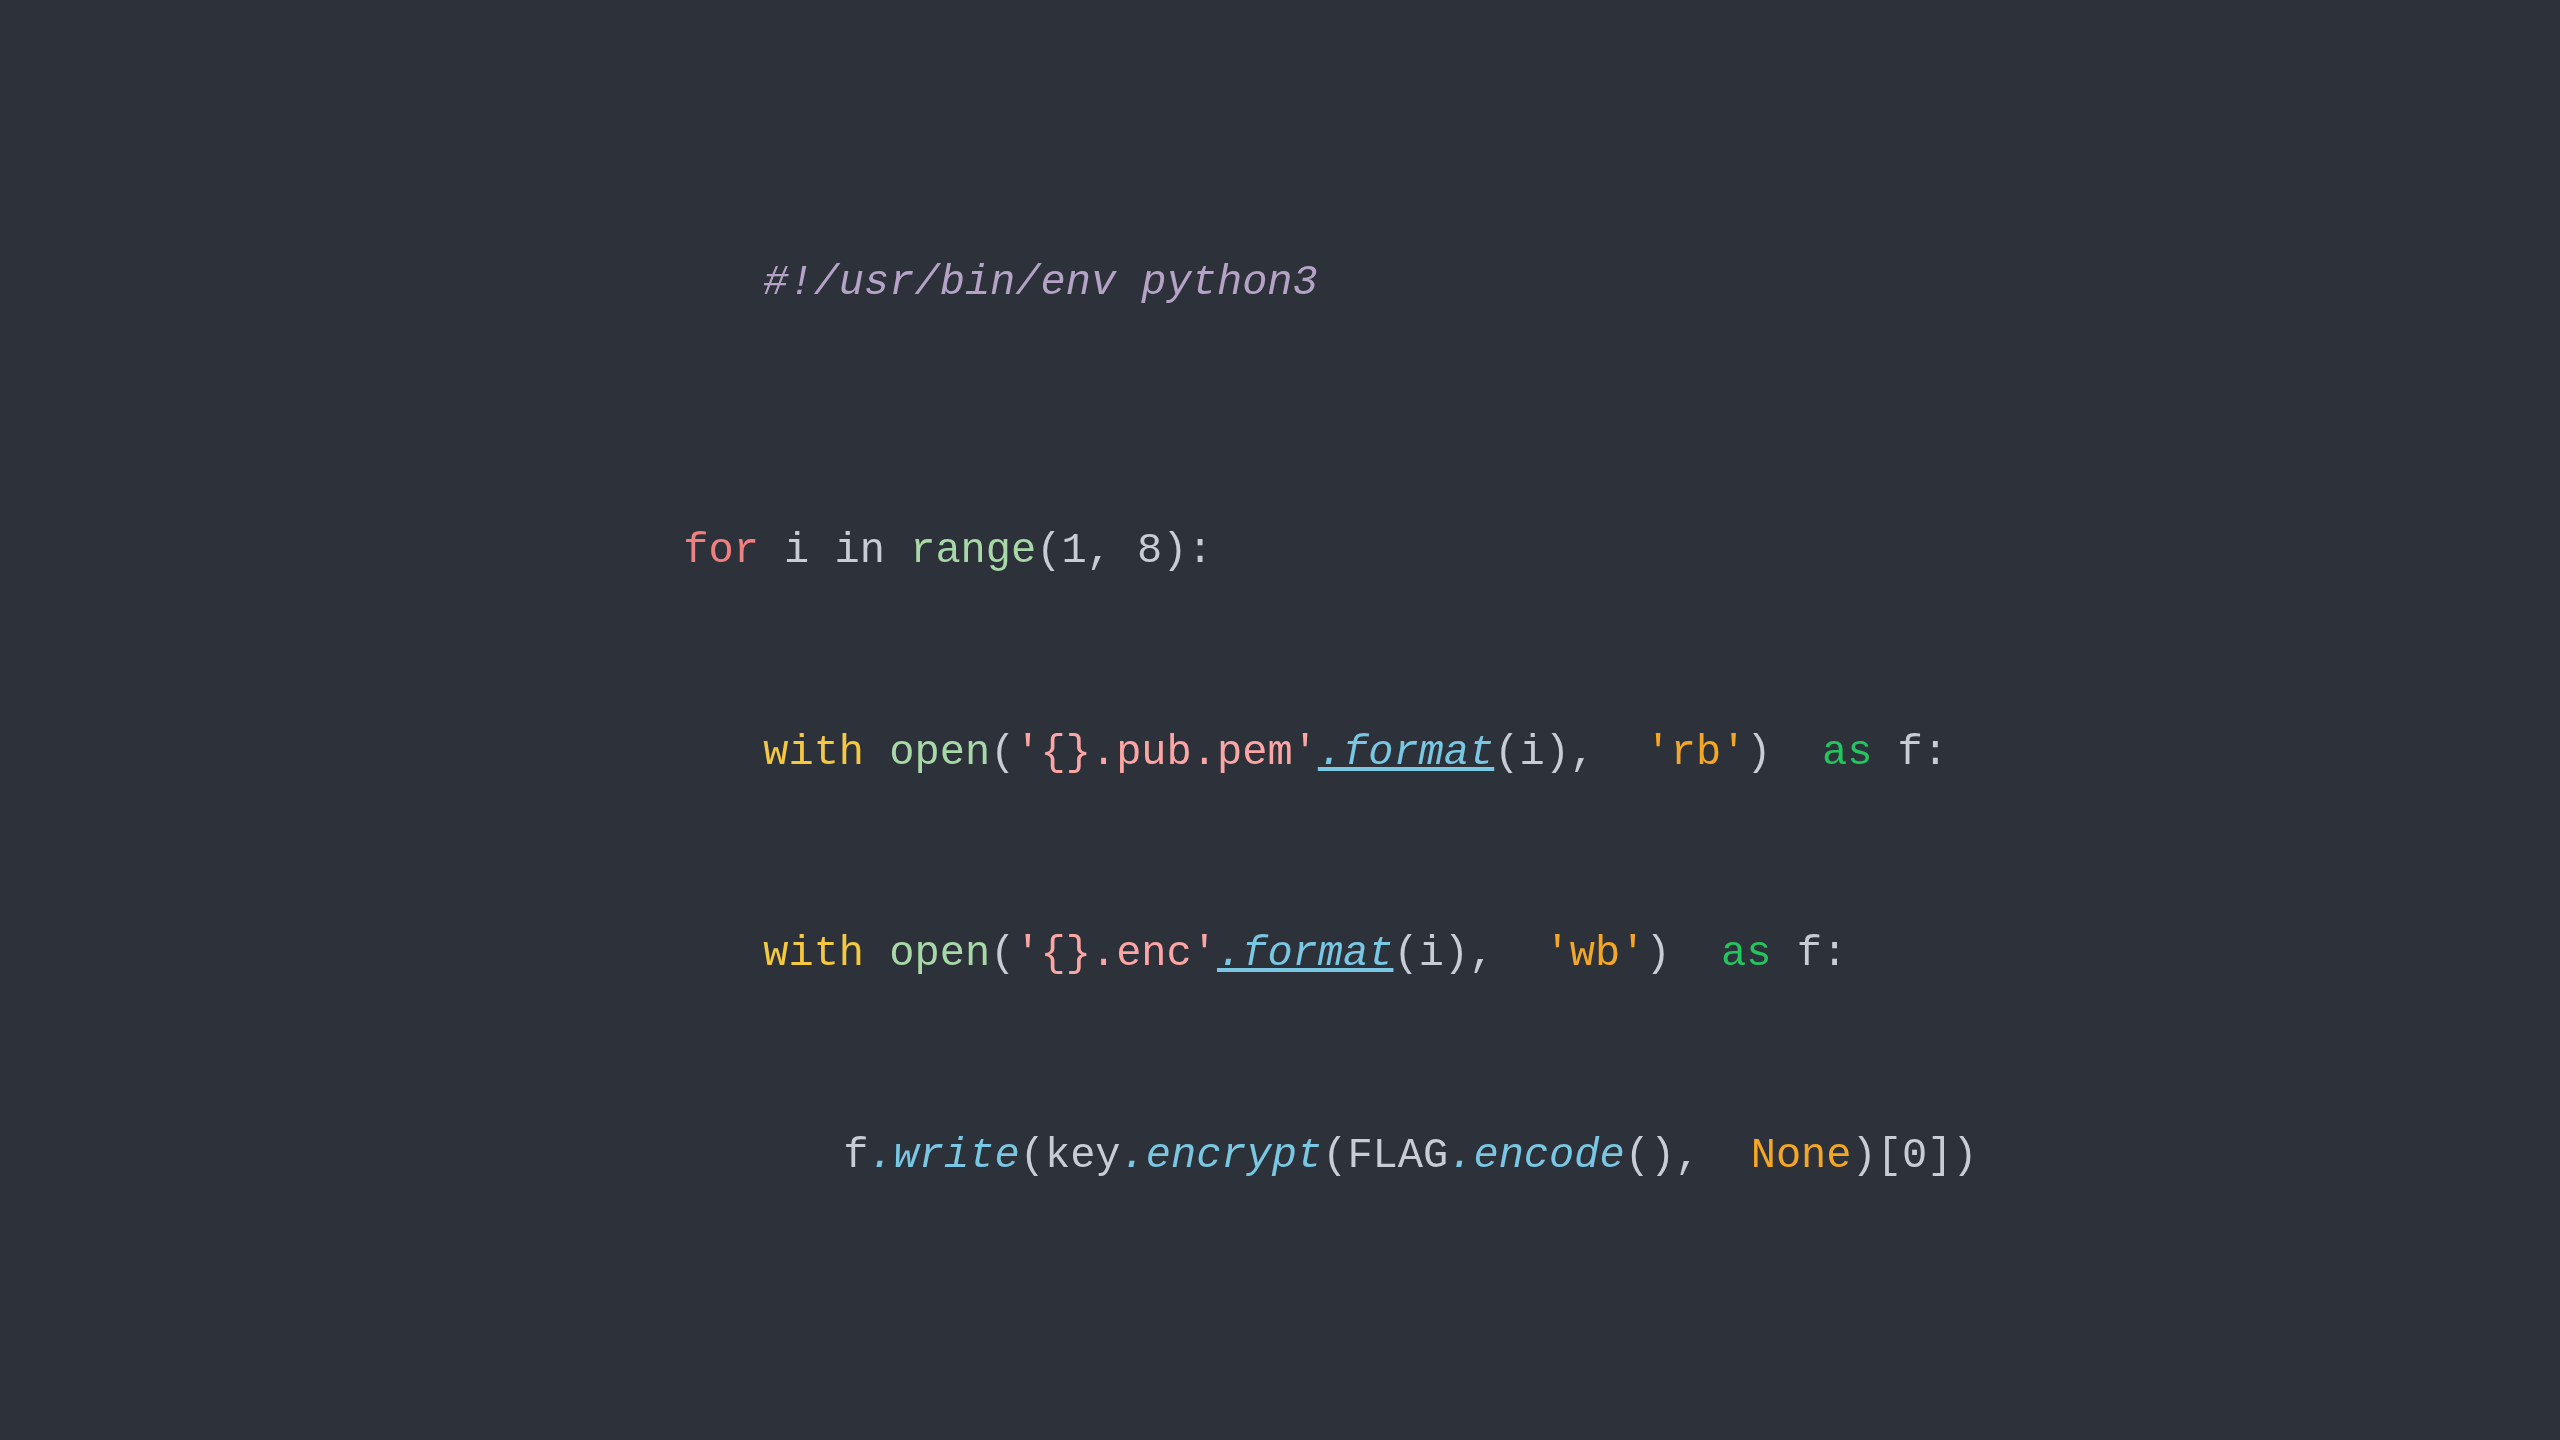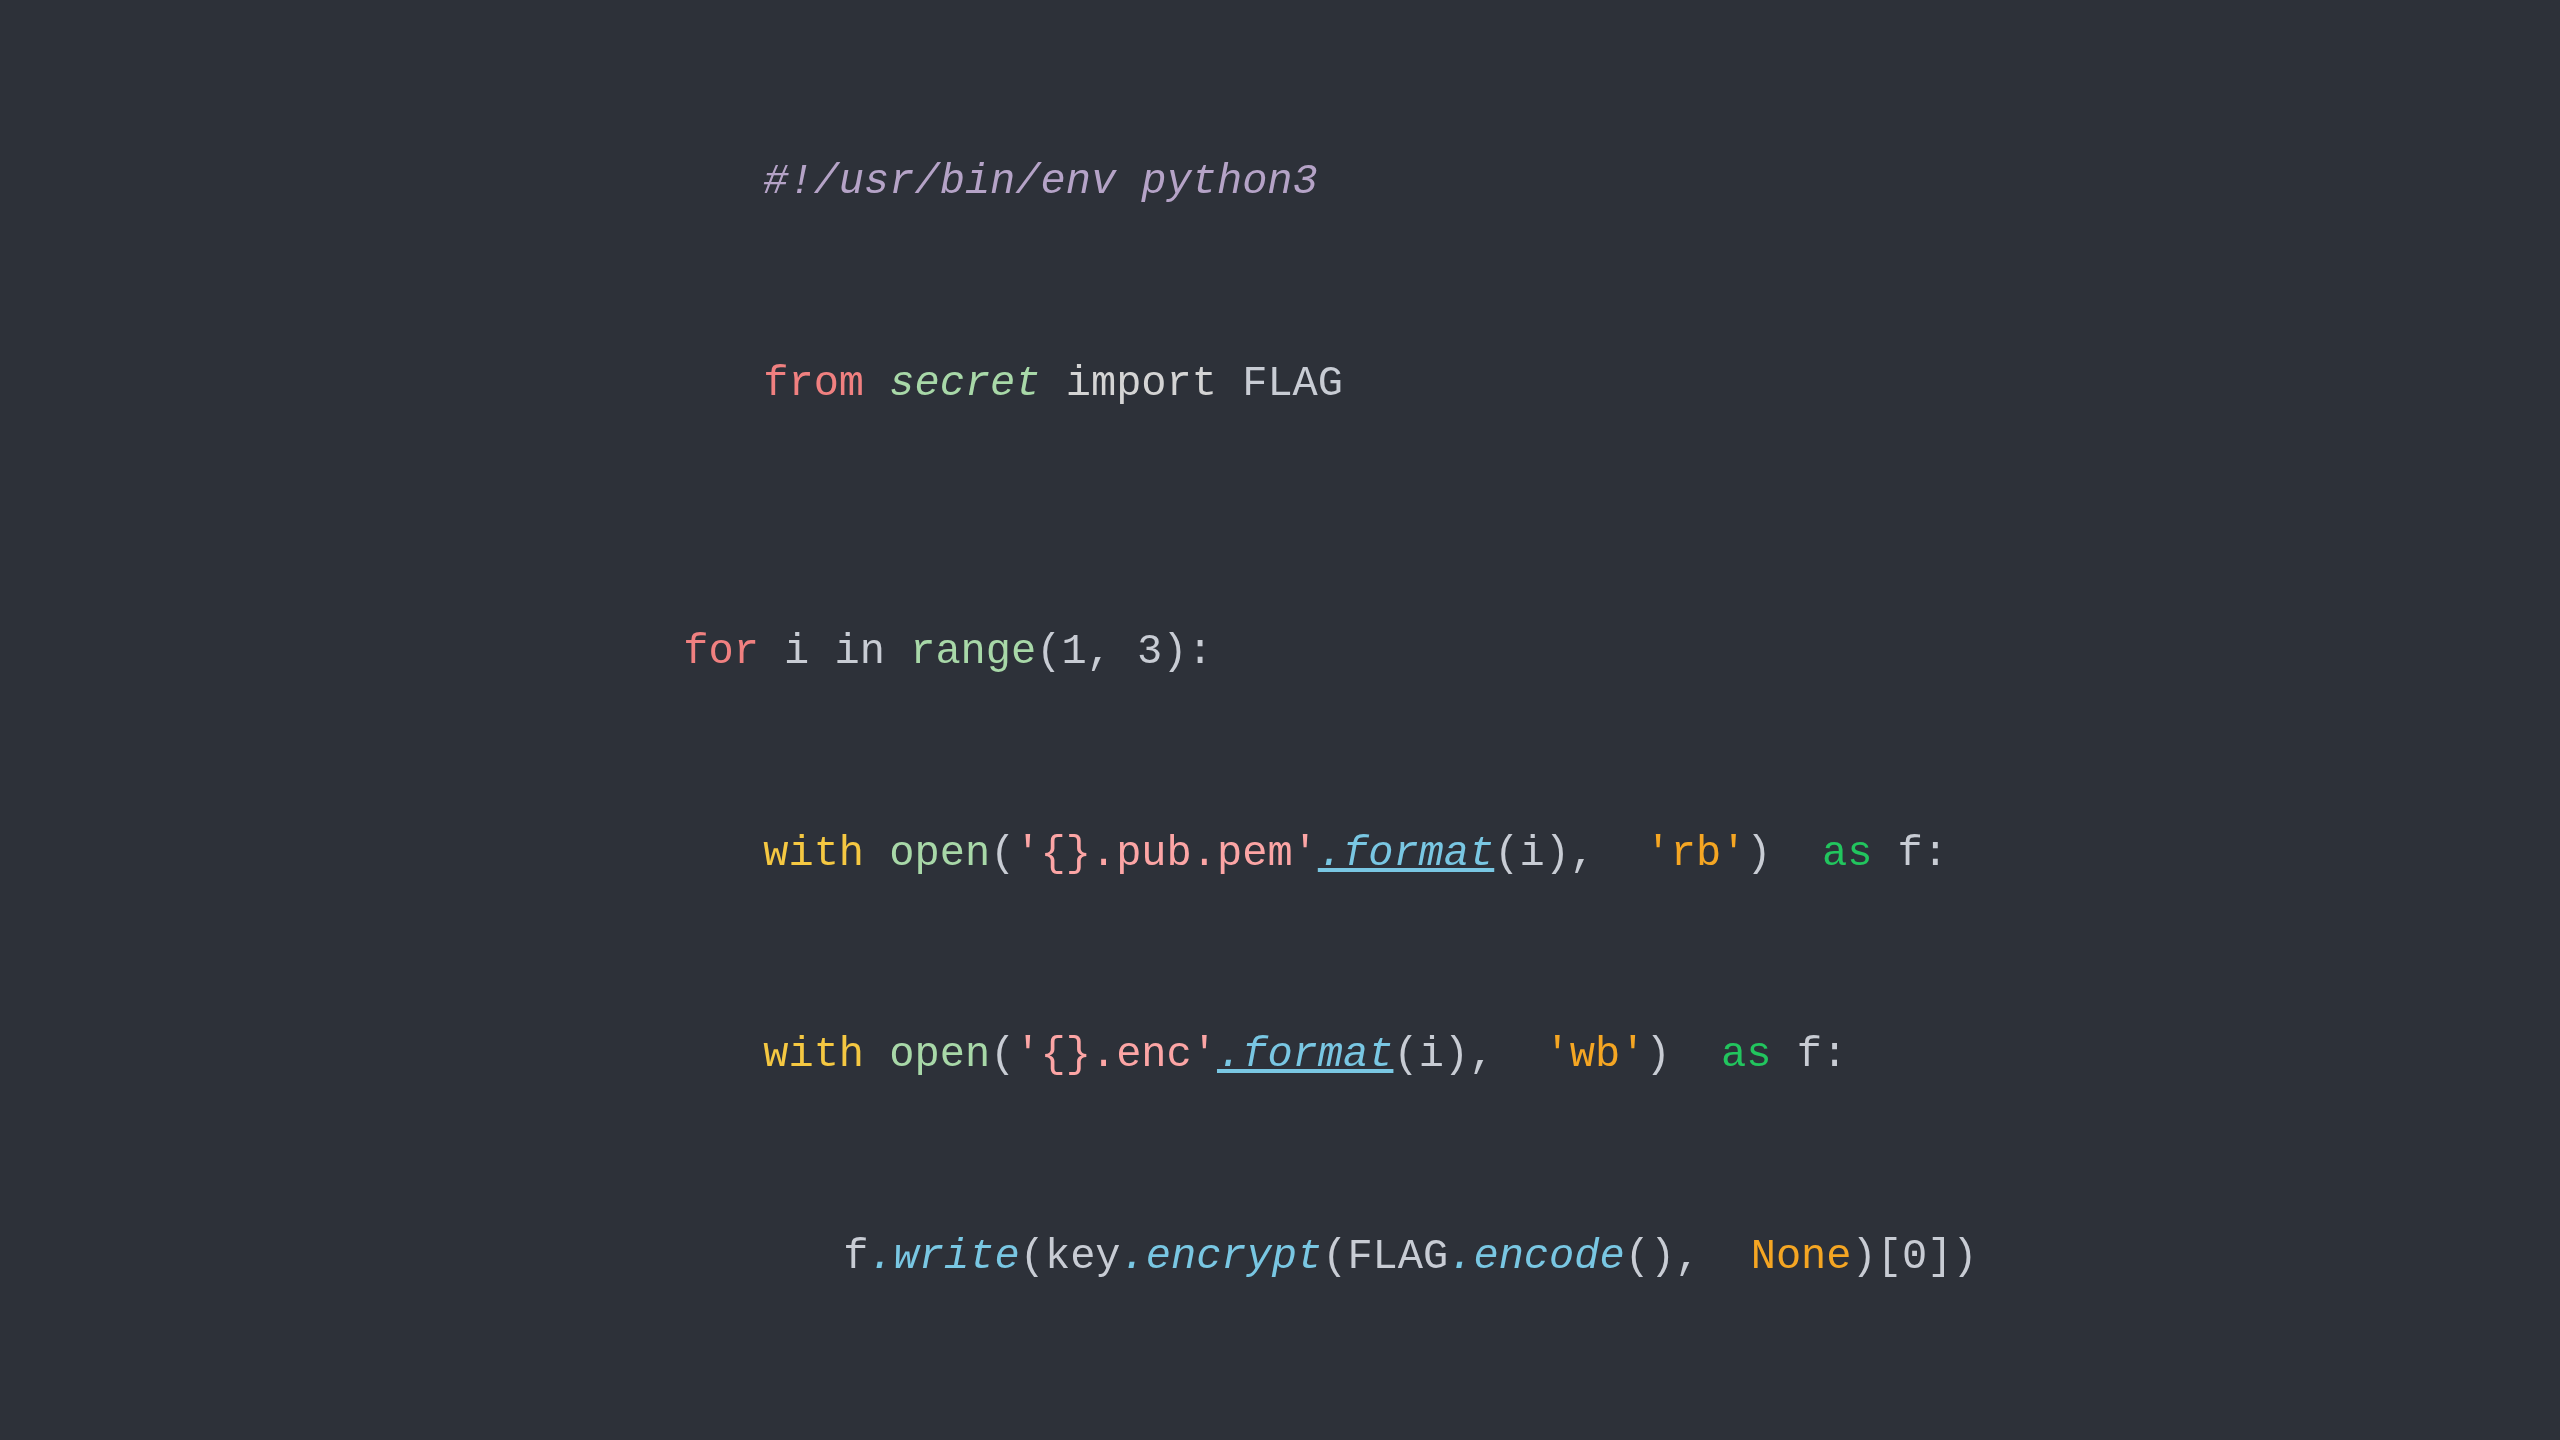--- a/index.html
+++ b/index.html
@@ -71,28 +71,25 @@
 </head>
 <body>
 
 <div class="code-container">
 
   <span class="code-line">
     <span class="indent1"></span><span class="color-comment">#!/usr/bin/env python3</span>
   </span>
 
 
-  <span class="code-line">
-    <span class="indent1"></span><span class="color-keyword">from</span><span class="color-normal"> </span><span class="color-secret">secret</span><span class="color-normal"> </span><span class="color-import-kw">import</span><span class="color-normal"> </span><span class="color-flag-import">FLAG</span>
-  </span>
 
   <span class="empty-line"></span>
 
   <span class="code-line">
-    <span class="color-for">for</span><span class="color-normal"> </span><span class="color-var-i">i</span><span class="color-normal"> </span><span class="color-in">in</span><span class="color-normal"> </span><span class="color-range">range</span><span class="color-paren">(1, 3):</span>
+    <span class="color-for">for</span><span class="color-normal"> </span><span class="color-var-i">i</span><span class="color-normal"> </span><span class="color-in">in</span><span class="color-normal"> </span><span class="color-range">range</span><span class="color-paren">(1, 8):</span>
   </span>
 
   <span class="code-line">
     <span class="indent1"></span><span class="color-with">with</span><span class="color-normal"> </span><span class="color-open">open</span><span class="color-paren">(</span><span class="color-string">'{}.pub.pem'</span><span class="color-format">.format</span><span class="color-paren">(i),  </span><span class="color-rb">'rb'</span><span class="color-paren">)  </span><span class="color-as">as</span><span class="color-normal"> </span><span class="color-f">f:</span>
   </span>
 
 
   <span class="code-line">
     <span class="indent1"></span><span class="color-with">with</span><span class="color-normal"> </span><span class="color-open">open</span><span class="color-paren">(</span><span class="color-string">'{}.enc'</span><span class="color-format">.format</span><span class="color-paren">(i),  </span><span class="color-wb">'wb'</span><span class="color-paren">)  </span><span class="color-as">as</span><span class="color-normal"> </span><span class="color-f">f:</span>
   </span>

